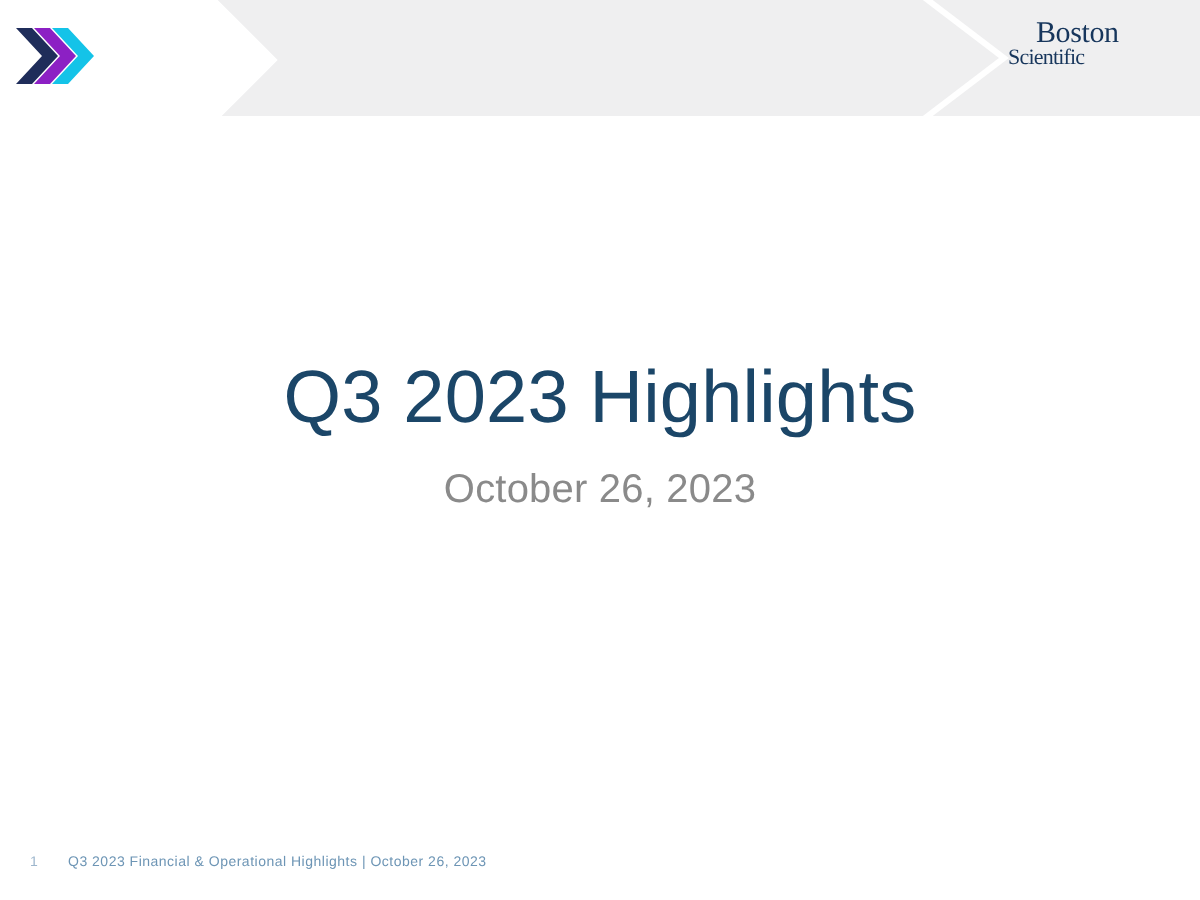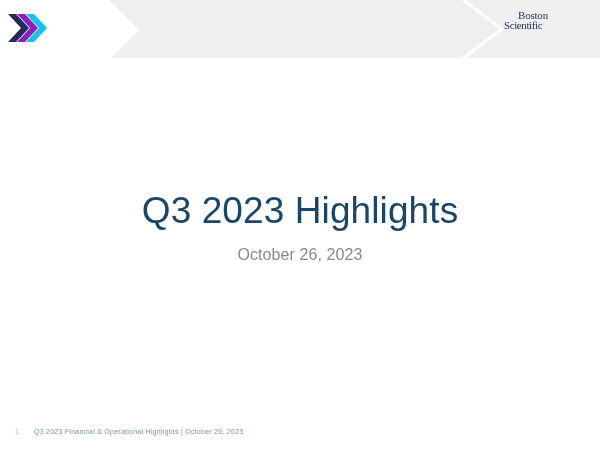--- a/index.html
+++ b/index.html
@@ -76,52 +76,52 @@
     top: 10px;
     z-index: 4;
     color: #17365c;
     font-family: "Liberation Serif", serif;
     line-height: 1;
     text-align: left;
     width: 82px;
   }
   .wordmark .wm-top {
     display: block;
-    font-size: 11px;
+    font-size: 15px;
     letter-spacing: -0.2px;
     padding-left: 14px;
   }
   .wordmark .wm-bottom {
     display: block;
     font-size: 11px;
     letter-spacing: -0.4px;
     margin-top: -1px;
   }
 
   
   .title-block {
     position: absolute;
     left: 0;
     top: 178px;
     width: 600px;
     text-align: center;
   }
   .slide-title {
-    margin: 12px;
+    margin: 0;
     font-family: "Liberation Sans", sans-serif;
     font-size: 37px;
     font-weight: 400;
     color: #1b4668;
     letter-spacing: 0.1px;
     line-height: 1.15;
   }
   .slide-subtitle {
     margin: 13px 0 0 0;
     font-family: "Liberation Sans", sans-serif;
-    font-size: 16px;
+    font-size: 20px;
     font-weight: 400;
     color: #8a8a8a;
     letter-spacing: 0.1px;
     line-height: 1.15;
   }
 
   
   .footer {
     position: absolute;
     left: 0;

